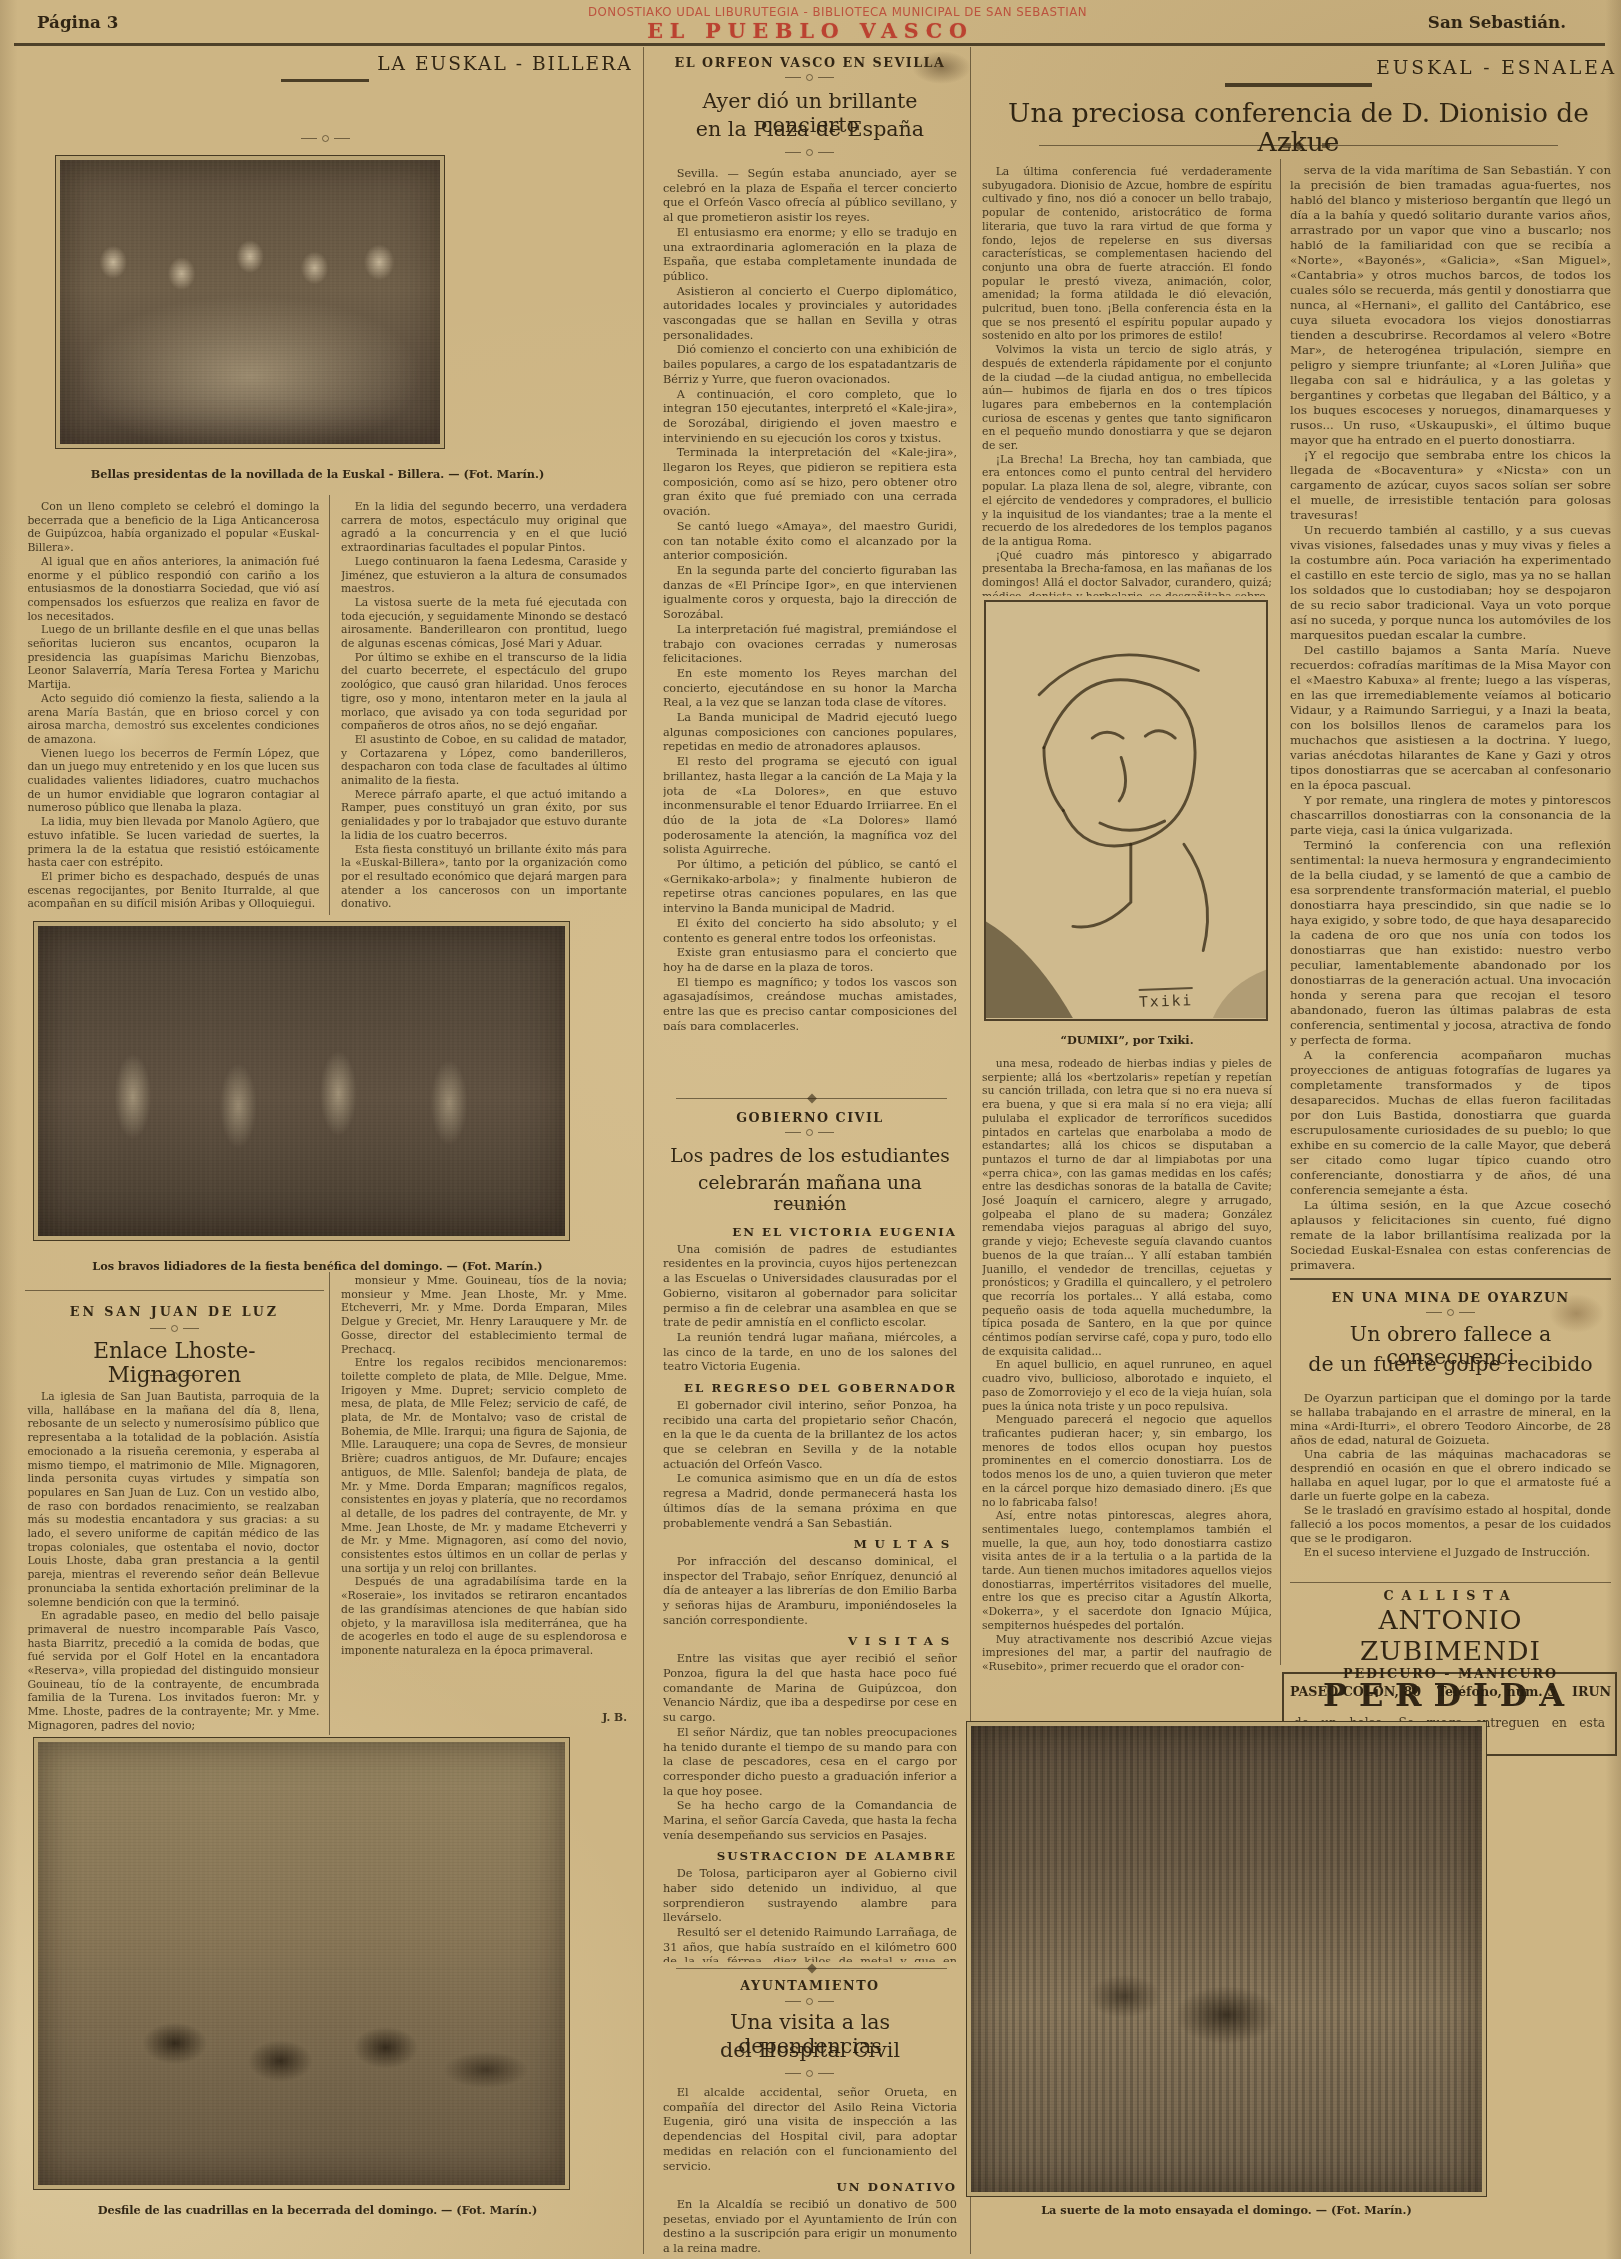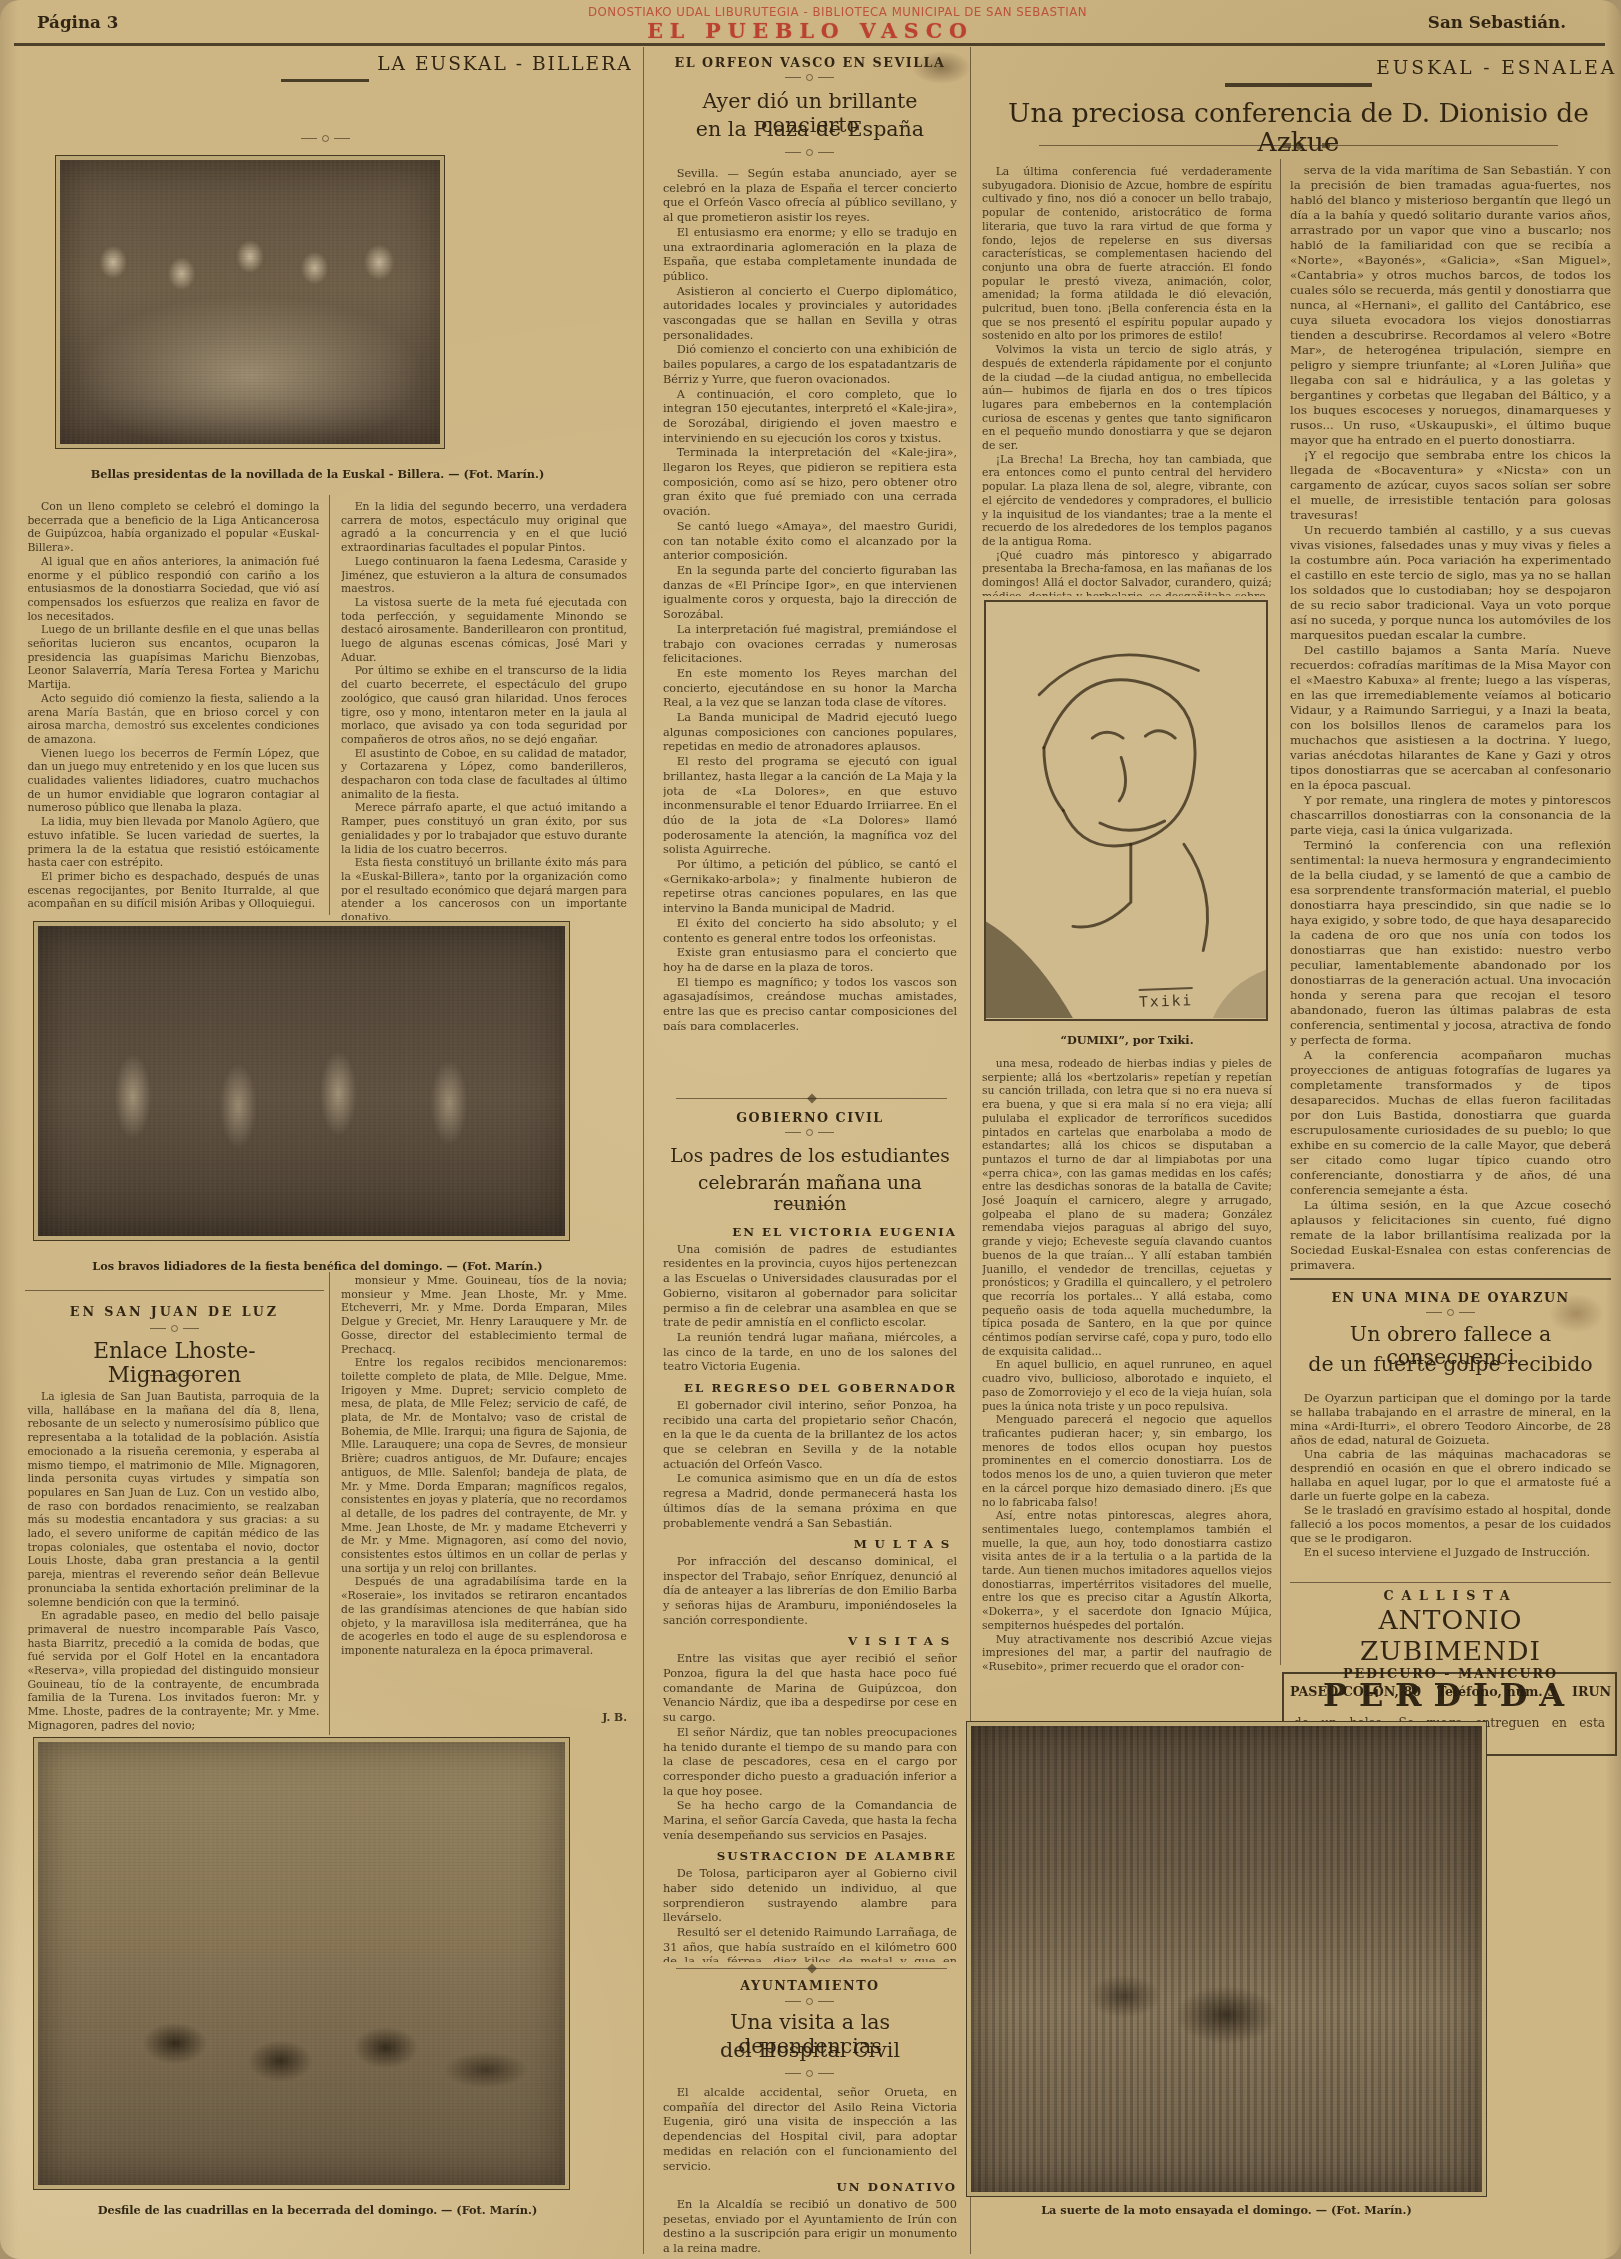--- a/index.html
+++ b/index.html
@@ -11,21 +11,20 @@
   .page{
     position:relative;width:1621px;height:2259px;overflow:hidden;
     font-family:"DejaVu Serif", serif;color:var(--ink);
     background:
       radial-gradient(1078px 686px at 88% 6%, rgba(125,95,45,.16), transparent 60%),
       radial-gradient(882px 784px at 6% 92%, rgba(255,246,214,.30), transparent 65%),
       radial-gradient(1470px 1078px at 45% 45%, rgba(255,240,205,.14), transparent 70%),
       linear-gradient(90deg, rgba(90,70,40,.18) 0, transparent 17.6px),
       linear-gradient(-90deg, rgba(90,70,40,.22) 0, transparent 15.7px),
       #cdb584;
-    border-radius: 20px;
   }
   .abs{position:absolute;}
   
   .pagina{font-size:16.7px;font-weight:bold;color:var(--ink-strong);}
   .cityline{font-size:16.7px;font-weight:bold;color:var(--ink-strong);}
   .stamp{font-family:"DejaVu Sans", sans-serif;font-size:11.8px;letter-spacing:0.5px;color:rgba(186,66,50,.85);text-align:center;width:100%;padding-left:27px;}
   .masthead{font-size:20.6px;font-weight:bold;letter-spacing:6.9px;color:rgba(186,60,44,.9);text-align:center;width:100%;text-shadow:0 0 1px rgba(186,60,44,.5);}
   .rule-top{position:absolute;left:13.7px;right:15.7px;top:43px;height:2.9px;background:rgba(42,32,15,.78);}
   .vr{position:absolute;width:1px;background:var(--rule);}
   .hr{position:absolute;height:1px;background:var(--rule);}
@@ -138,21 +137,21 @@
       <p>Al igual que en años anteriores, la animación fué enorme y el público respondió con cariño a los entusiasmos de la donostiarra Sociedad, que vió así compensados los esfuerzos que realiza en favor de los necesitados.</p>
       <p>Luego de un brillante desfile en el que unas bellas señoritas lucieron sus encantos, ocuparon la presidencia las guapísimas Marichu Bienzobas, Leonor Salaverría, María Teresa Fortea y Marichu Martija.</p>
       <p>Acto seguido dió comienzo la fiesta, saliendo a la arena María Bastán, que en brioso corcel y con airosa marcha, demostró sus excelentes condiciones de amazona.</p>
       <p>Vienen luego los becerros de Fermín López, que dan un juego muy entretenido y en los que lucen sus cualidades valientes lidiadores, cuatro muchachos de un humor envidiable que lograron contagiar al numeroso público que llenaba la plaza.</p>
       <p>La lidia, muy bien llevada por Manolo Agüero, que estuvo infatible. Se lucen variedad de suertes, la primera la de la estatua que resistió estóicamente hasta caer con estrépito.</p>
       <p>El primer bicho es despachado, después de unas escenas regocijantes, por Benito Iturralde, al que acompañan en su difícil misión Aribas y Olloquiegui.</p>
     </div>
   <div class="abs textcol" style="left:341px;top:500px;width:286px;height:420px;">
       <p>En la lidia del segundo becerro, una verdadera carrera de motos, espectáculo muy original que agradó a la concurrencia y en el que lució extraordinarias facultades el popular Pintos.</p>
       <p>Luego continuaron la faena Ledesma, Caraside y Jiménez, que estuvieron a la altura de consumados maestros.</p>
-      <p>La vistosa suerte de la meta fué ejecutada con toda perfección, y seguidamente Minondo se destacó airosamente. Banderillearon con prontitud, luego de algunas escenas cómicas, José Mari y Aduar.</p>
+      <p>La vistosa suerte de la meta fué ejecutada con toda ejecución, y seguidamente Minondo se destacó airosamente. Banderillearon con prontitud, luego de algunas escenas cómicas, José Mari y Aduar.</p>
       <p>Por último se exhibe en el transcurso de la lidia del cuarto becerrete, el espectáculo del grupo zoológico, que causó gran hilaridad. Unos feroces tigre, oso y mono, intentaron meter en la jaula al morlaco, que avisado ya con toda seguridad por compañeros de otros años, no se dejó engañar.</p>
       <p>El asustinto de Coboe, en su calidad de matador, y Cortazarena y López, como banderilleros, despacharon con toda clase de facultades al último animalito de la fiesta.</p>
       <p>Merece párrafo aparte, el que actuó imitando a Ramper, pues constituyó un gran éxito, por sus genialidades y por lo trabajador que estuvo durante la lidia de los cuatro becerros.</p>
       <p>Esta fiesta constituyó un brillante éxito más para la «Euskal-Billera», tanto por la organización como por el resultado económico que dejará margen para atender a los cancerosos con un importante donativo.</p>
     </div>
 
   <div class="photo" style="left:33px;top:921px;width:537px;height:320px;">
       <div class="ph-img p2"></div>
     </div>
   <div class="abs caption" style="left:23.5px;top:1259px;width:588px;">Los bravos lidiadores de la fiesta benéfica del domingo. — (Fot. Marín.)</div>

